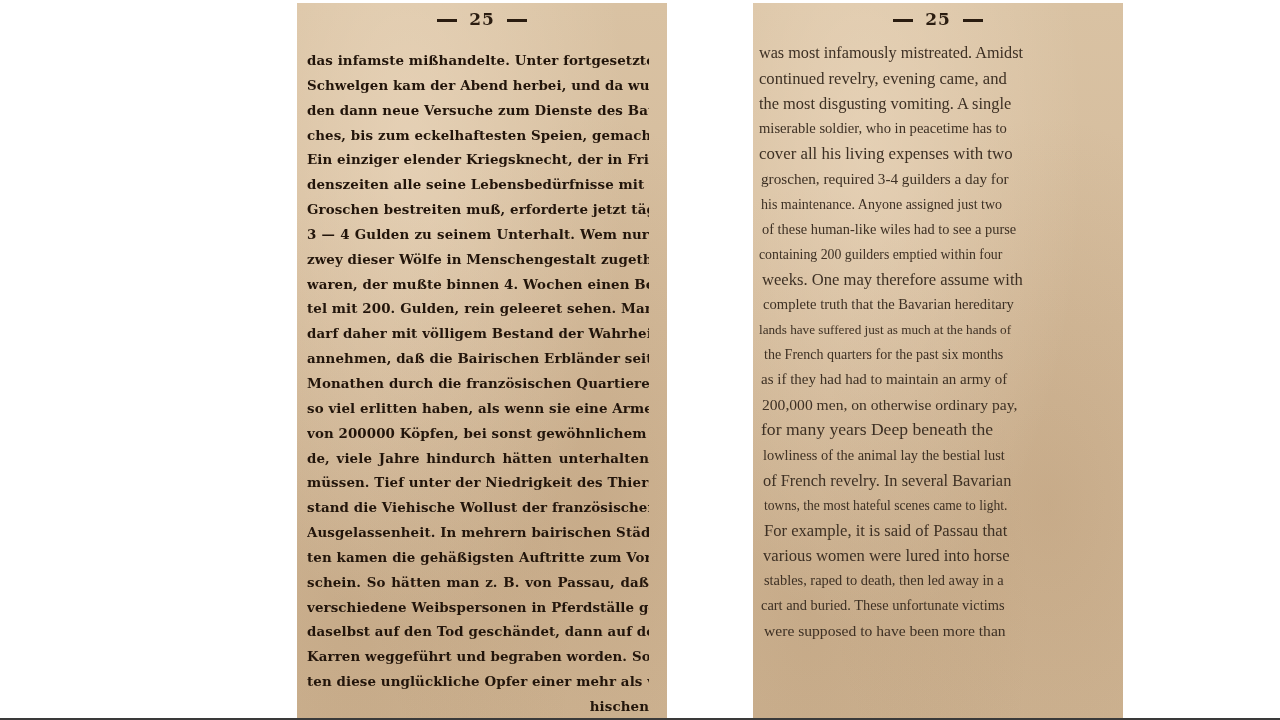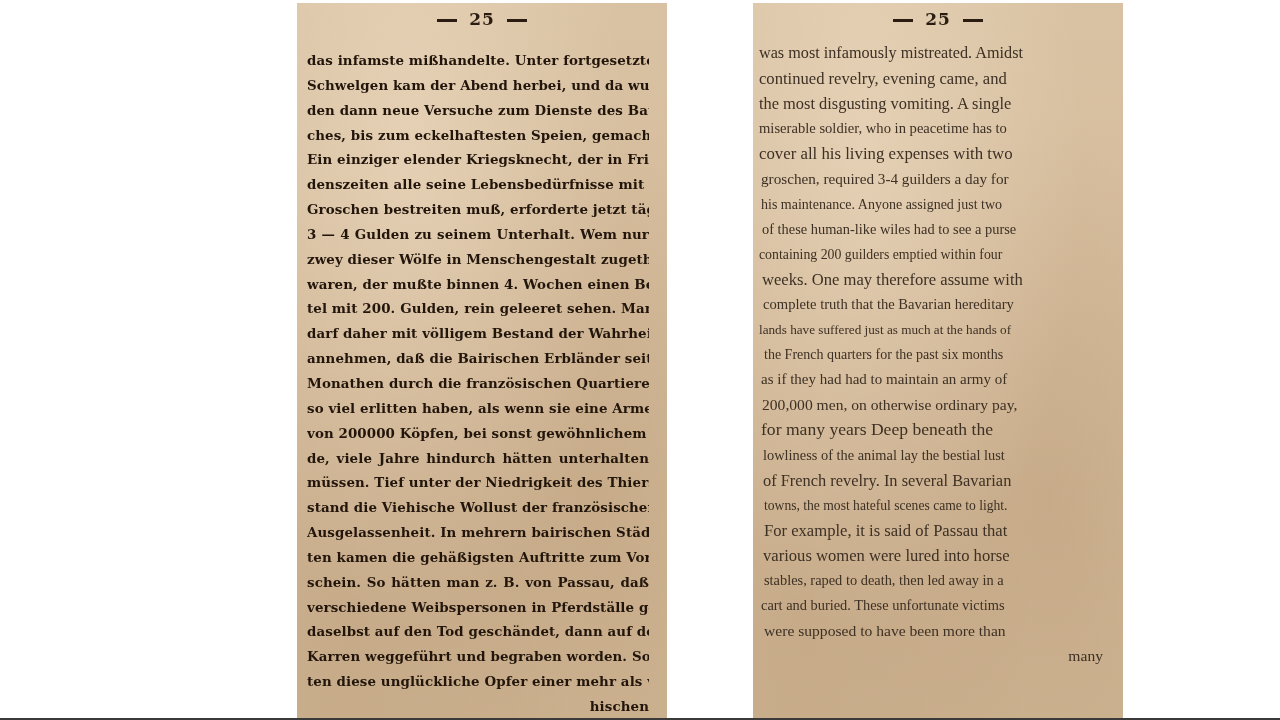--- a/index.html
+++ b/index.html
@@ -157,17 +157,16 @@
       <div class="en-line" style="font-size: 15.6px; padding-left: 3px;">200,000 men, on otherwise ordinary pay,</div>
       <div class="en-line" style="font-size: 17.6px; padding-left: 2px;">for many years Deep beneath the</div>
       <div class="en-line" style="font-size: 14.4px; padding-left: 4px;">lowliness of the animal lay the bestial lust</div>
       <div class="en-line" style="font-size: 16.4px; padding-left: 4px;">of French revelry. In several Bavarian</div>
       <div class="en-line" style="font-size: 13.6px; padding-left: 5px;">towns, the most hateful scenes came to light.</div>
       <div class="en-line" style="font-size: 16.6px; padding-left: 5px;">For example, it is said of Passau that</div>
       <div class="en-line" style="font-size: 16.6px; padding-left: 4px;">various women were lured into horse</div>
       <div class="en-line" style="font-size: 14.4px; padding-left: 5px;">stables, raped to death, then led away in a</div>
       <div class="en-line" style="font-size: 14.4px; padding-left: 2px;">cart and buried. These unfortunate victims</div>
       <div class="en-line" style="font-size: 15.6px; padding-left: 5px;">were supposed to have been more than</div>
-      <div class="en-line last" style="font-size: 15.6px; padding-left: 0px;">many</div>
     </div>
 </div>
 
 <div class="bottom-rule"></div>
 
 </body></html>

